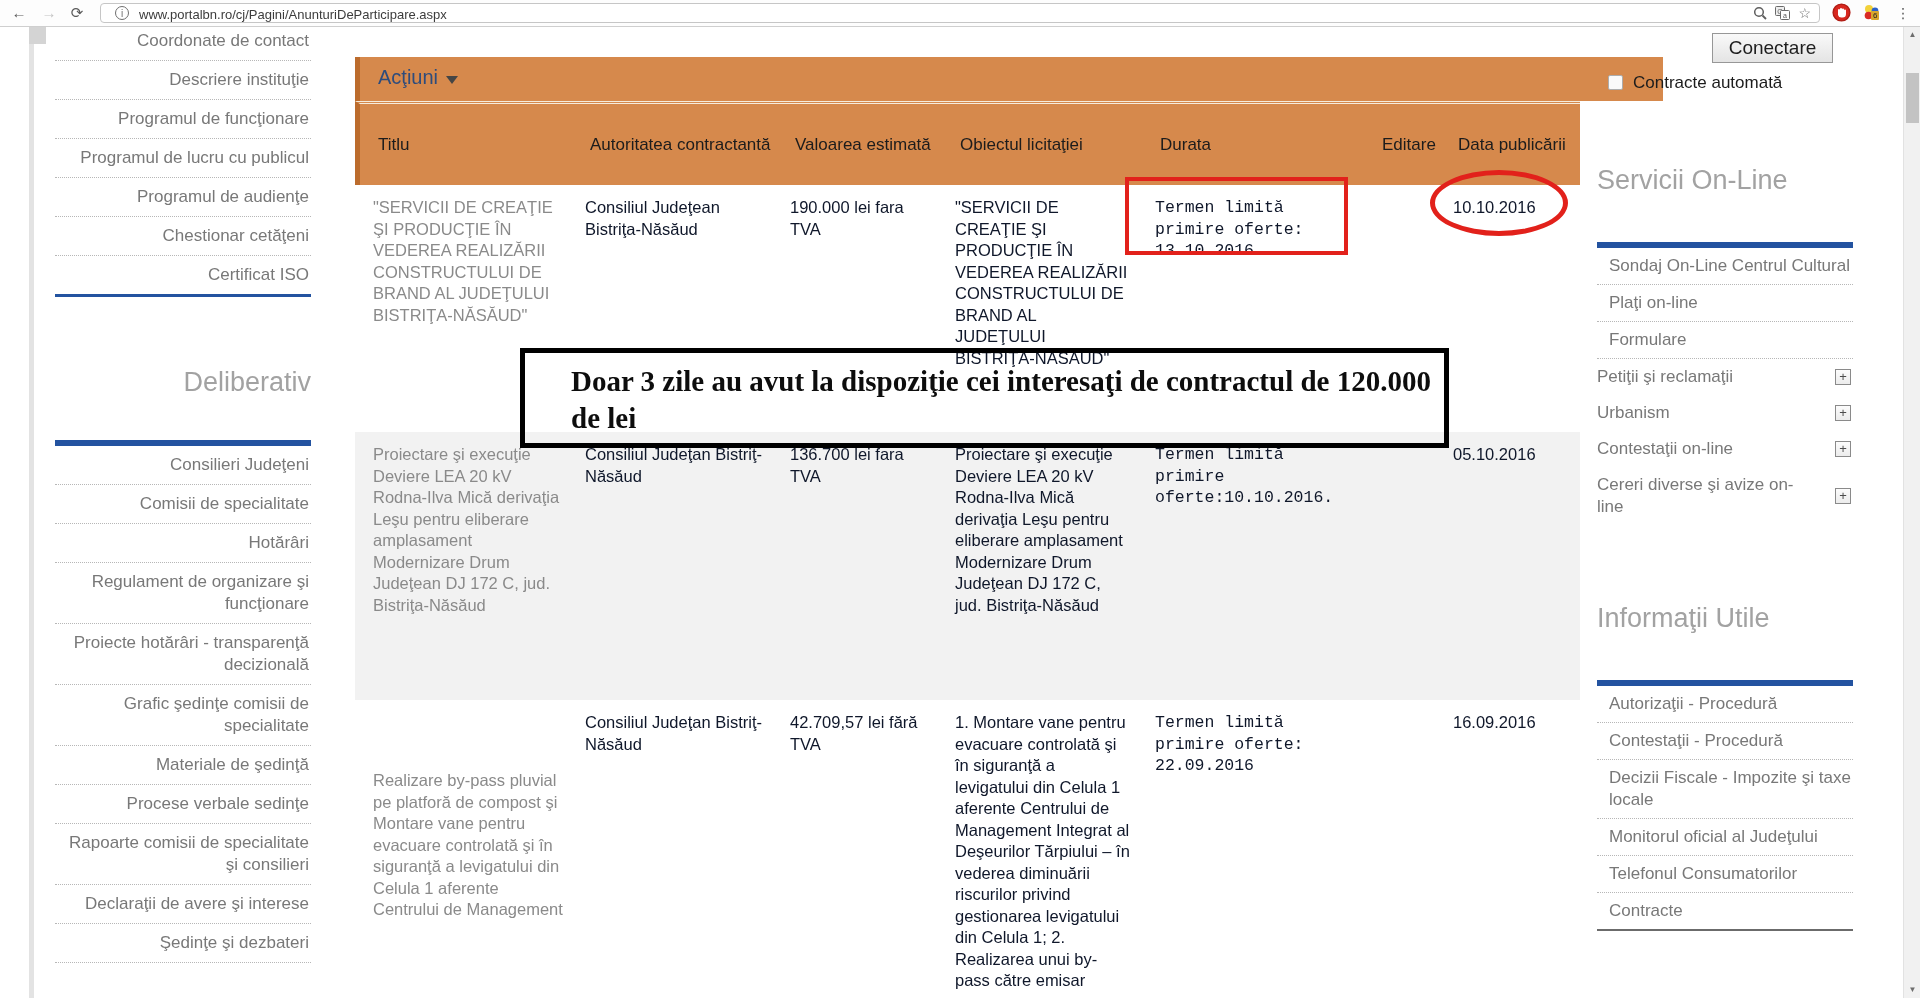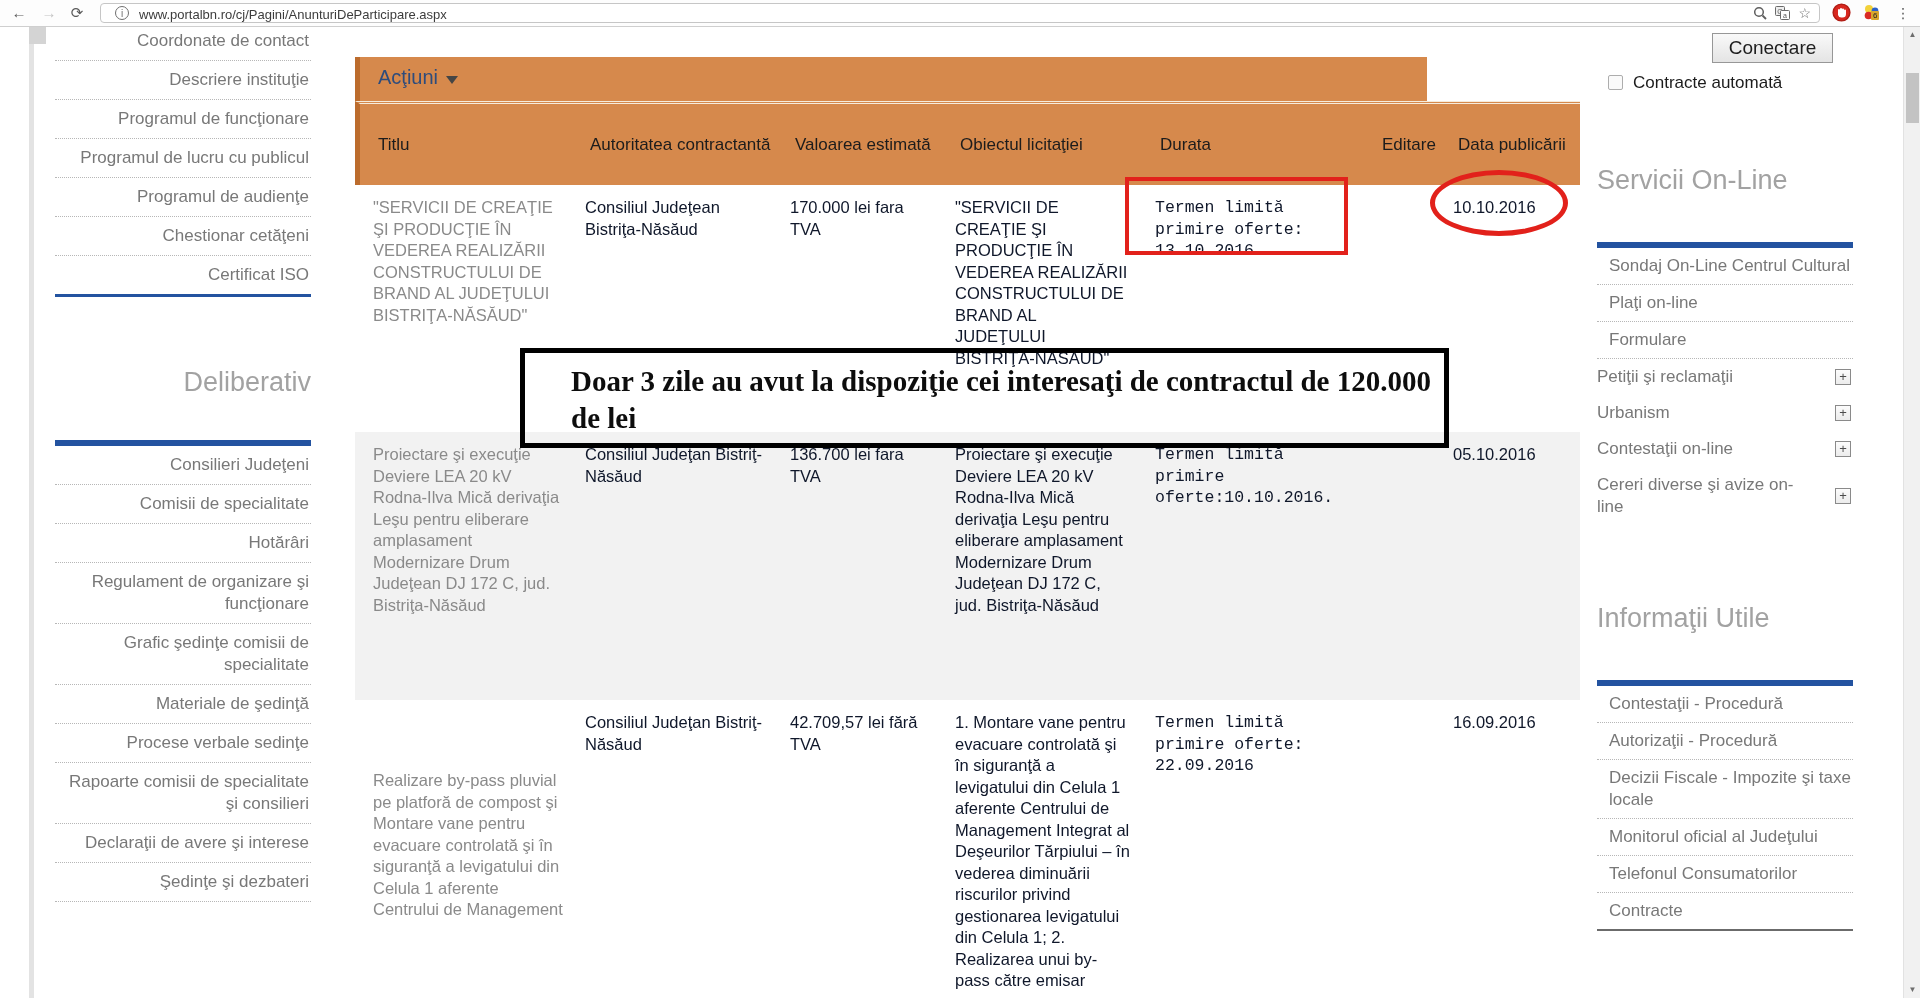--- a/index.html
+++ b/index.html
@@ -39,21 +39,21 @@
   .lsb { position:absolute; left:55px; top:27px; width:256px;text-align:right; }
   .sb-item { font-size:17px; line-height:22px; color:#787878; padding:8px 2px;
              border-bottom:1px dotted #b7b7b7; cursor:pointer; }
   .sb-item.first { margin-top:-5px; }
   .sb-item.endsec { border-bottom:3px solid #2353a0; }
   .sec-head { font-size:27px; color:#a2a2a2; margin-top:70px; }
   .blue-sep { margin-top:42px; height:2px; background:#fff; border-top:5px solid #2353a0;
               border-bottom:1px solid #2353a0; }
 
   
-  .actions-bar { position:absolute; left:355px; top:57px; width:1072px; height:44px;
+  .actions-bar { position:absolute; left:355px; top:57px; width:1308px; height:44px;
                  background:#d6894c; border-left:5px solid #bc6c2d; }
   .actions-lbl { position:absolute; left:18px; top:9px; font-size:20px; color:#2e4c7c; cursor:pointer; }
   .tri-down { display:inline-block; width:0; height:0; border-left:6px solid transparent;
               border-right:6px solid transparent; border-top:8px solid #454545; margin-left:8px; }
   .thead { position:absolute; left:355px; top:101px; width:1225px; height:84px; background:#d6894c;
            border-left:5px solid #bc6c2d; border-top:3px double #f6ecdc; }
   .th { position:absolute; top:31px; font-size:17px; color:#1c1c1c; white-space:nowrap; }
   .tbody { position:absolute; left:355px; top:185px; width:1225px; height:813px; }
   .trow { position:absolute; left:0; width:1225px; }
   .r0 { top:0;   height:247px; background:#ffffff; }
@@ -170,20 +170,21 @@
   <div class="sb-item">Chestionar cetăţeni</div>
   <div class="sb-item endsec">Certificat ISO</div>
 
   <div class="sec-head">Deliberativ</div>
   <div class="blue-sep"></div>
 
   <div class="sb-item">Consilieri Judeţeni</div>
   <div class="sb-item">Comisii de specialitate</div>
   <div class="sb-item">Hotărâri</div>
   <div class="sb-item">Regulament de organizare şi funcţionare</div>
+  <div class="sb-item">Proiecte hotărâri - transparenţă decizională</div>
   <div class="sb-item">Grafic şedinţe comisii de specialitate</div>
   <div class="sb-item">Materiale de şedinţă</div>
   <div class="sb-item">Procese verbale sedinţe</div>
   <div class="sb-item">Rapoarte comisii de specialitate şi consilieri</div>
   <div class="sb-item">Declaraţii de avere şi interese</div>
   <div class="sb-item">Şedinţe şi dezbateri</div>
 </div>
 
 <div class="actions-bar">
   <span class="actions-lbl"><span>Acţiuni</span><span class="tri-down"></span></span>
@@ -196,21 +197,21 @@
   <span class="th" style="left:600px">Obiectul licitaţiei</span>
   <span class="th" style="left:800px">Durata</span>
   <span class="th" style="left:1022px">Editare</span>
   <span class="th" style="left:1098px">Data publicării</span>
 </div>
 
 <div class="tbody">
   <div class="trow r0">
     <div class="cell c0 gray">"SERVICII DE CREAŢIE ŞI PRODUCŢIE ÎN VEDEREA REALIZĂRII CONSTRUCTULUI DE BRAND AL JUDEŢULUI BISTRIŢA-NĂSĂUD"</div>
     <div class="cell c1">Consiliul Judeţean Bistriţa-Năsăud</div>
-    <div class="cell c2">170.000 lei fara TVA</div>
+    <div class="cell c2">190.000 lei fara TVA</div>
     <div class="cell c3">"SERVICII DE CREAŢIE ŞI PRODUCŢIE ÎN VEDEREA REALIZĂRII CONSTRUCTULUI DE BRAND AL JUDEŢULUI BISTRIŢA-NĂSĂUD"</div>
     <div class="cell c4">Termen limită primire oferte: 13.10.2016</div>
     <div class="cell c6">10.10.2016</div>
   </div>
   <div class="trow r1">
     <div class="cell c0 gray">Proiectare şi execuţie Deviere LEA 20 kV Rodna-Ilva Mică derivaţia Leşu pentru eliberare amplasament Modernizare Drum Judeţean DJ 172 C, jud. Bistriţa-Năsăud</div>
     <div class="cell c1">Consiliul Judeţan Bistriţ-Năsăud</div>
     <div class="cell c2">136.700 lei fara TVA</div>
     <div class="cell c3">Proiectare şi execuţie Deviere LEA 20 kV Rodna-Ilva Mică derivaţia Leşu pentru eliberare amplasament Modernizare Drum Judeţean DJ 172 C, jud. Bistriţa-Năsăud</div>
     <div class="cell c4">Termen limită primire oferte:10.10.2016.</div>
@@ -257,19 +258,19 @@
     <span class="plusbox">+</span>
   </div>
   <div class="rs-plus">
     <span style="width:210px">Cereri diverse şi avize on-line</span>
     <span class="plusbox">+</span>
   </div>
 
   <div class="sec-head gap-head">Informaţii Utile</div>
   <div class="blue-sep"></div>
 
+  <div class="rs-item">Autorizaţii - Procedură</div>
   <div class="rs-item">Contestaţii - Procedură</div>
-  <div class="rs-item">Autorizaţii - Procedură</div>
   <div class="rs-item">Decizii Fiscale - Impozite şi taxe locale</div>
   <div class="rs-item">Monitorul oficial al Judeţului</div>
   <div class="rs-item">Telefonul Consumatorilor</div>
   <div class="rs-item endsec2">Contracte</div>
 </div>
 
 </body></html>

